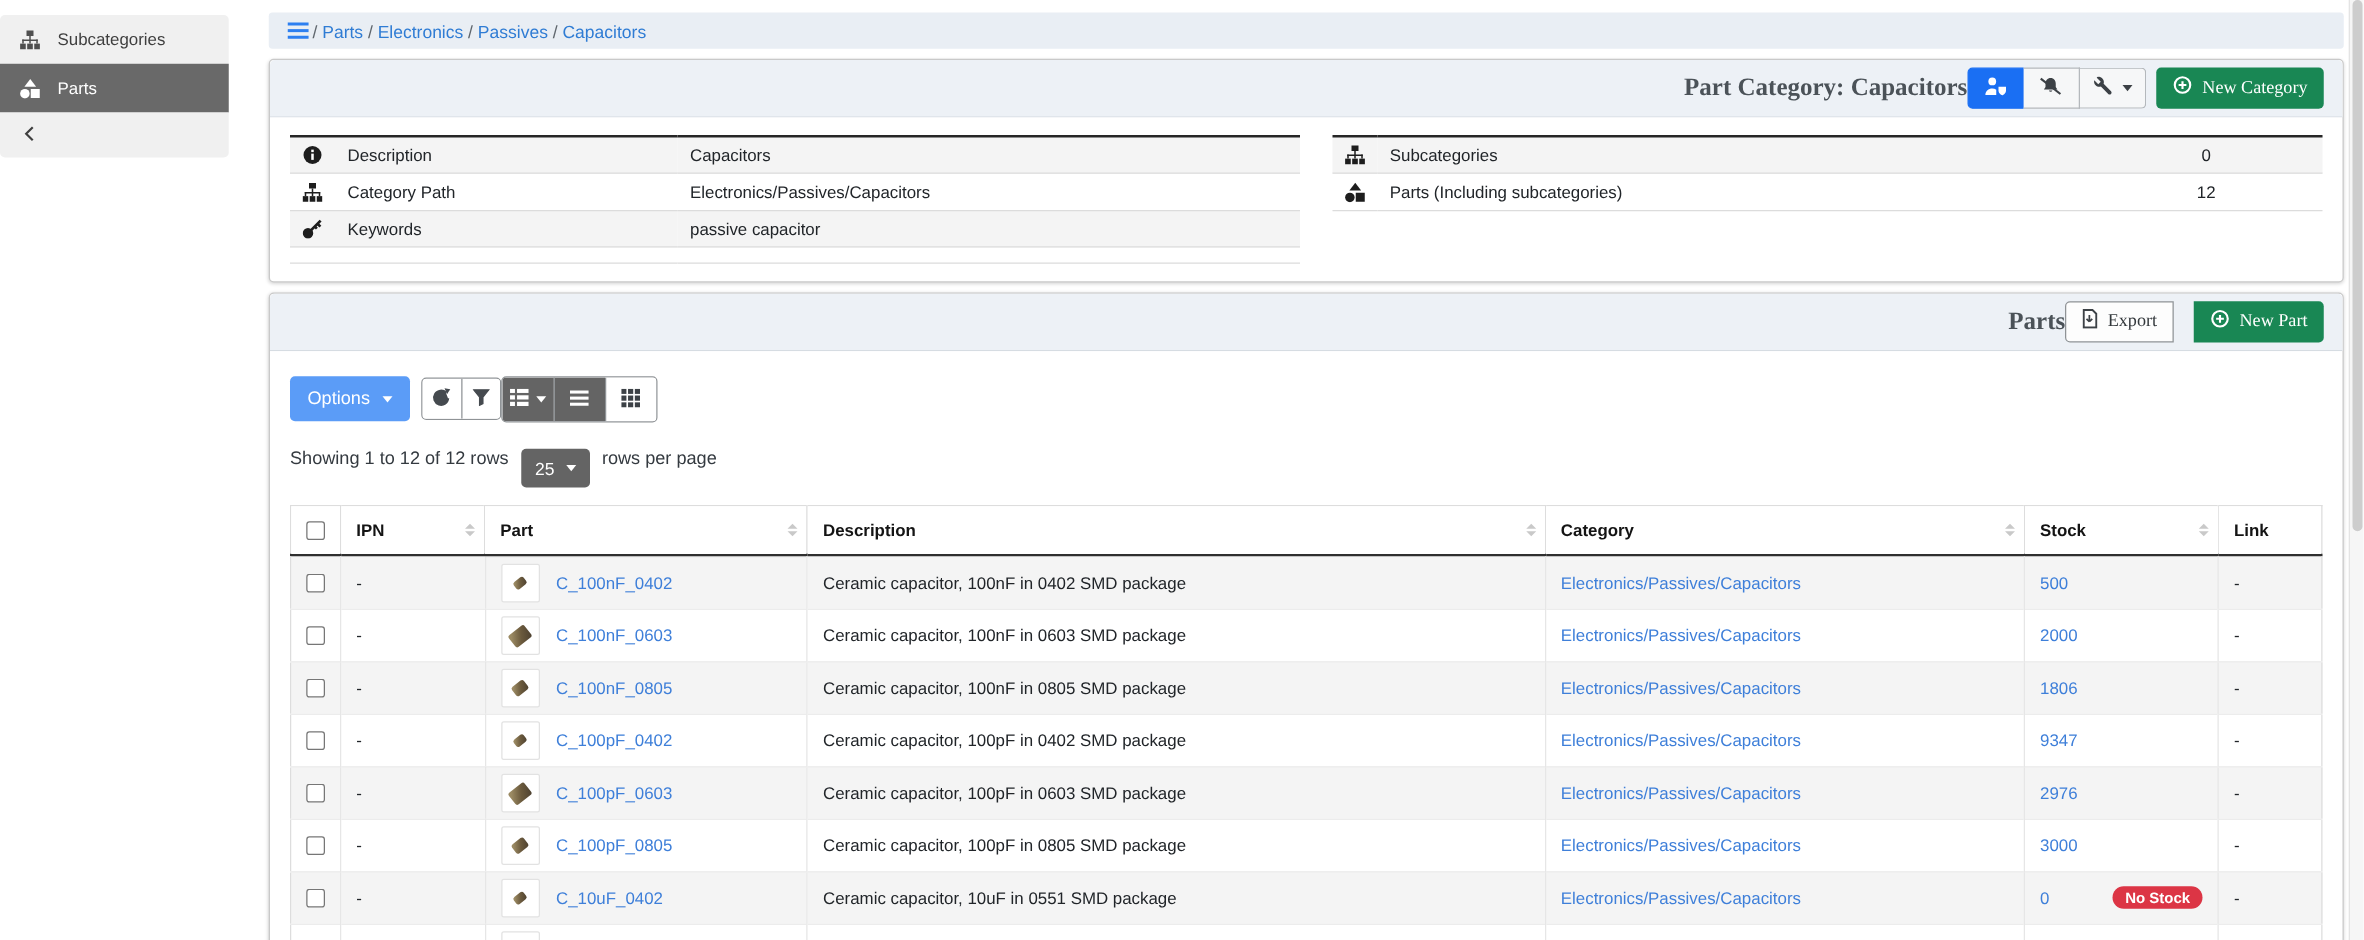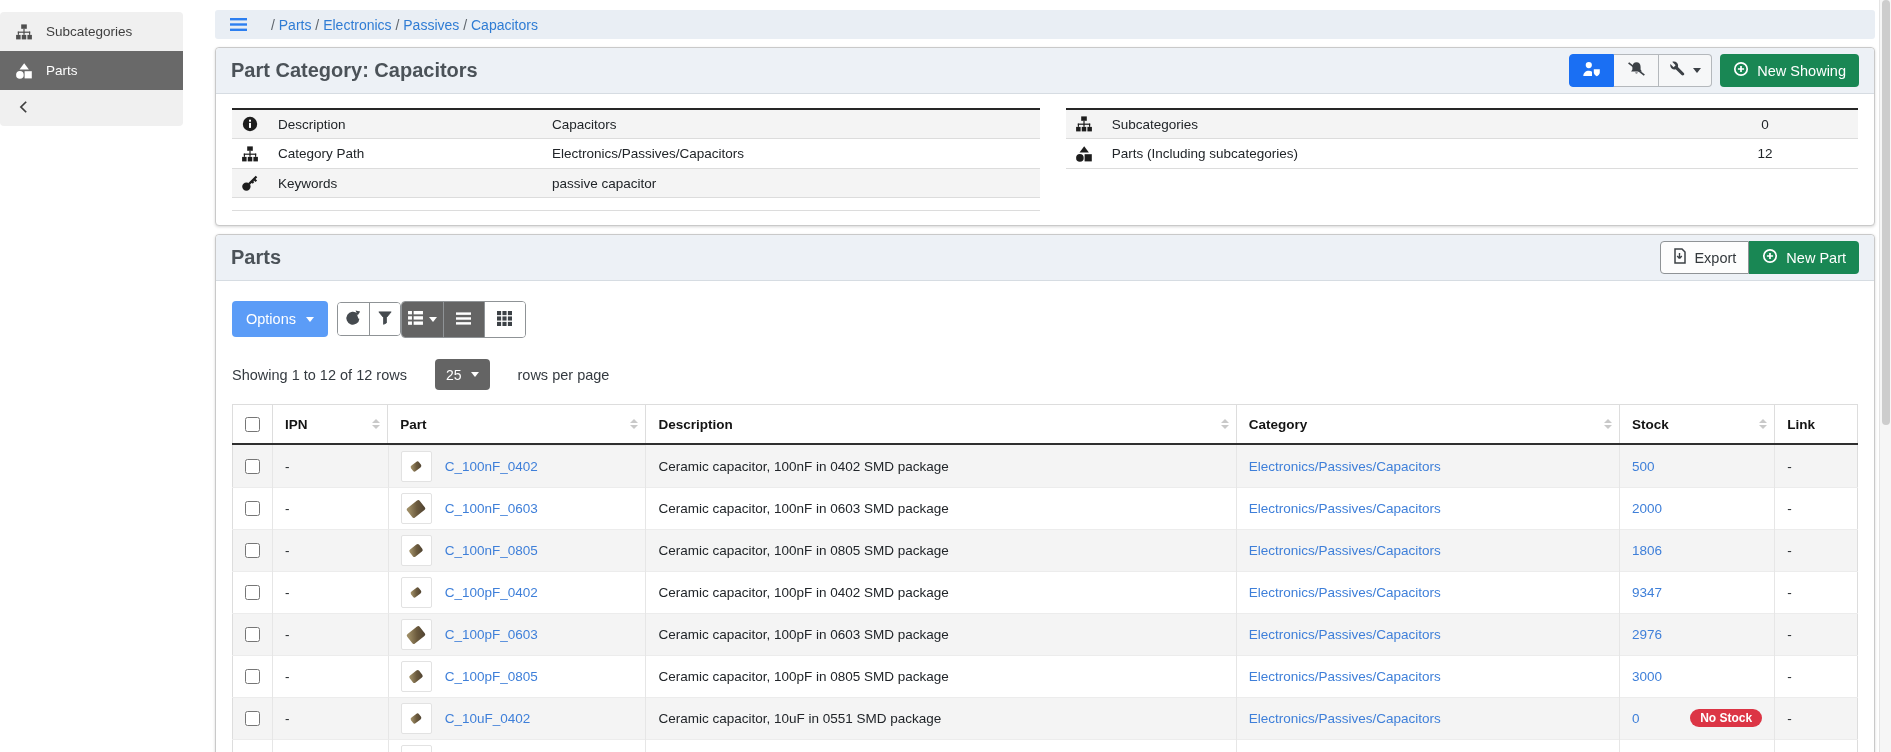--- a/index.html
+++ b/index.html
@@ -17,46 +17,46 @@
   .side-item .ic { width:18px; height:16px; display:inline-flex; align-items:center; justify-content:center; }
   .side-item svg { fill:#4f4f4f; }
   .side-item.active svg { fill:#fff; }
   .side-collapse { height:36px; display:flex; align-items:center; padding:0 17px;
     background:#f0f0f0; border-radius:0 0 4px 4px; cursor:pointer; }
   .side-collapse svg { stroke:#3f3f3f; }
   
   .main { position:absolute; left:215px; top:0; width:1660px; }
   
   .breadcrumb { margin-top:10px; background:#e9eef4; border-radius:3px; height:29px;
-    display:flex; align-items:center; padding:0 15px; gap:24px; font-size:14px; }
+    display:flex; align-items:center; padding:0 15px; gap:3px; font-size:14px; }
   .burger { display:inline-flex; cursor:pointer; }
   .crumb-link { color:#2f7cd4; text-decoration:none; cursor:pointer; }
   .crumb-sep { color:#5f666d; }
   
   .card { margin-top:8px; border:1px solid #c9c9c9; border-radius:4px; background:#fff;
     box-shadow:0 1px 3px rgba(0,0,0,.16); }
   .card-header { background:#edf1f6; border-bottom:1px solid #d6dce2; border-radius:4px 4px 0 0;
-    min-height:45px; padding:6px 15px; display:flex; align-items:center; justify-content:space-between; }
+    min-height:45px; padding:6px 15px; display:flex; align-items:center; justify-content:flex-end;font-family:Liberation Serif, serif; }
   .card-title { font-size:20px; font-weight:bold; color:#4b5258; }
   .card-body { padding:14px 16px; }
   
   .actions { display:flex; align-items:center; gap:8px; }
   .btn-group { display:flex; }
   .hbtn { height:33px; min-width:45px; padding:0 10px; display:inline-flex; align-items:center; justify-content:center;
     gap:6px; background:#f6f7f8; border:1px solid #b4b8bc; cursor:pointer; color:#3c4146; }
   .btn-group .hbtn + .hbtn { border-left:none; }
   .btn-group .hbtn:first-child { border-radius:4px 0 0 4px; }
   .btn-group .hbtn:last-child { border-radius:0 4px 4px 0; }
   .hbtn.blue { background:#1a6ff3; border-color:#1a6ff3; color:#fff; }
   .hbtn svg { fill:currentColor; }
   .btn-green { height:33px; padding:0 13px; border:none; border-radius:4px; background:#198754; color:#fff;
     font-size:14.5px; display:inline-flex; align-items:center; gap:8px; cursor:pointer; font-family:inherit; }
   .btn-export { height:33px; padding:0 12px; background:#fdfdfd; border:1px solid #8f9396; border-radius:4px 0 0 4px;
     color:#33383c; font-size:14.5px; display:inline-flex; align-items:center; gap:7px; cursor:pointer; font-family:inherit; }
-  .joined { display:flex; }
+  .joined { display:flex;gap:16px; }
   .joined .btn-green { border-radius:0 4px 4px 0; }
   .caret { display:inline-block; width:0; height:0; border-left:4.5px solid transparent;
     border-right:4.5px solid transparent; border-top:5px solid currentColor; margin-left:2px; }
   
   .details-flex { display:flex; gap:26px; align-items:flex-start; }
   table.details { border-collapse:collapse; border-top:2px solid #262626; }
   table.details td { border-bottom:1px solid #dcdcdc; padding:6px 10px; font-size:13.5px; }
   table.details tr.striped { background:#f4f4f4; }
   table.details td.dicon { width:36px; text-align:center; }
   table.details td.dicon svg { fill:#1d1d1d; vertical-align:middle; }
@@ -78,21 +78,21 @@
   .search-input { width:211px; height:35px; border:1px solid #ccd0d4; border-radius:4px; padding:0 11px;
     font-size:14px; font-family:inherit; color:#333; }
   .search-input::placeholder { color:#757c82; }
   .view-group { display:flex; border:1px solid #8f9396; border-radius:4px; overflow:hidden; }
   .view-btn { width:41px; height:35px; display:inline-flex; align-items:center; justify-content:center; gap:4px;
     background:#646464; color:#fff; border:none; cursor:pointer; }
   .view-btn + .view-btn { border-left:1px solid #8f9396; }
   .view-btn.light { background:#fff; color:#3c4146; }
   .view-btn svg { fill:currentColor; }
   
-  .showing { display:flex; align-items:center; gap:28px; margin:21px 0 14px 0; font-size:14.5px; color:#343a40; }
+  .showing { display:flex; align-items:flex-start; gap:10px; margin:21px 0 14px 0; font-size:14.5px; color:#343a40; }
   .btn-pagesize { height:31px; padding:0 11px; background:#646464; border:none; border-radius:4px; color:#fff;
     font-size:14px; display:inline-flex; align-items:center; gap:7px; cursor:pointer; font-family:inherit; }
   
   table.parts { width:100%; border-collapse:collapse; border:1px solid #ddd; }
   table.parts th { text-align:left; font-weight:bold; color:#141414; font-size:13.5px; padding:11px 12px;
     border-bottom:2px solid #2f2f2f; border-left:1px solid #ddd; position:relative; background:#fff; }
   table.parts th:first-child, table.parts td:first-child { border-left:none; text-align:center; }
   table.parts td { padding:10px 12px; border-left:1px solid #e6e6e6; border-top:1px solid #ececec; vertical-align:middle; }
   table.parts tr.odd td { background:#f4f4f4; }
   .sorter { position:absolute; right:7px; top:50%; transform:translateY(-50%); display:flex; flex-direction:column; gap:2px; }
@@ -201,21 +201,21 @@
             <span class="caret"></span>
           </button>
         </span>
         <button class="btn-green">
           <span>
             <svg width="16" height="16" viewBox="0 0 16 16" fill="none">
                 <circle cx="8" cy="8" r="6.2" stroke="#fff" stroke-width="1.7"></circle>
                 <path d="M8 4.9 v6.2 M4.9 8 h6.2" stroke="#fff" stroke-width="1.7"></path>
               </svg>
           </span>
-          <span>New Showing</span>
+          <span>New Category</span>
         </button>
       </span>
     </div>
     <div class="card-body">
       <div class="details-flex">
         <table class="details dt-left">
           <tbody id="details-left-body">
               <tr class="striped">
                 <td class="dicon"><span><svg width="16" height="16" viewBox="0 0 16 16">
                       <circle cx="8" cy="8" r="7.2"></circle>

